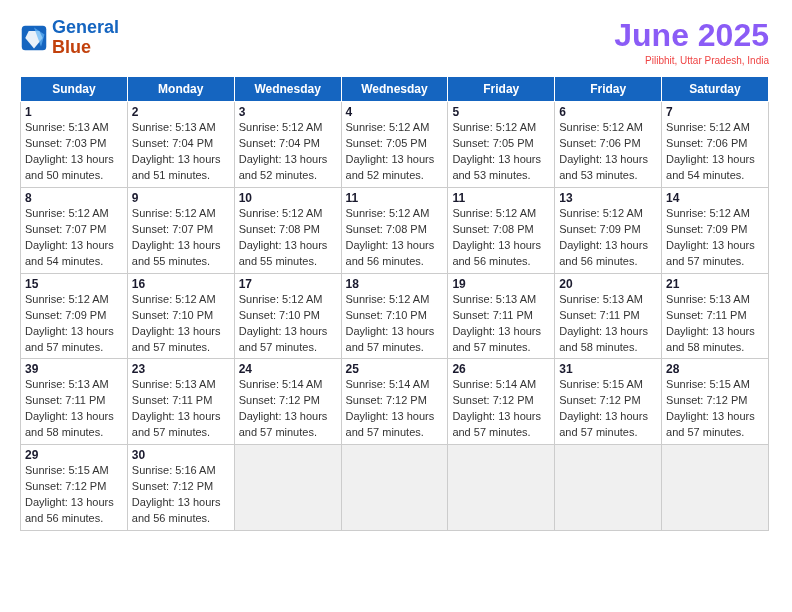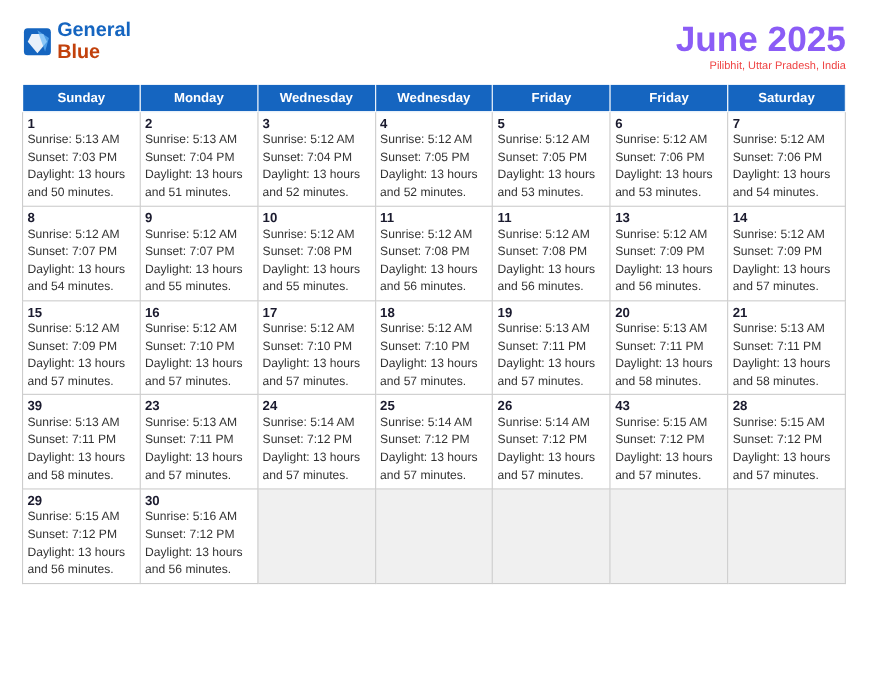--- a/index.html
+++ b/index.html
@@ -154,21 +154,21 @@
           <td><span class="day-num">19</span><span class="day-detail">Sunrise: 5:13 AM<br>Sunset: 7:11 PM<br>Daylight: 13 hours and 57 minutes.</span></td>
           <td><span class="day-num">20</span><span class="day-detail">Sunrise: 5:13 AM<br>Sunset: 7:11 PM<br>Daylight: 13 hours and 58 minutes.</span></td>
           <td><span class="day-num">21</span><span class="day-detail">Sunrise: 5:13 AM<br>Sunset: 7:11 PM<br>Daylight: 13 hours and 58 minutes.</span></td>
         </tr>
         <tr>
           <td><span class="day-num">39</span><span class="day-detail">Sunrise: 5:13 AM<br>Sunset: 7:11 PM<br>Daylight: 13 hours and 58 minutes.</span></td>
           <td><span class="day-num">23</span><span class="day-detail">Sunrise: 5:13 AM<br>Sunset: 7:11 PM<br>Daylight: 13 hours and 57 minutes.</span></td>
           <td><span class="day-num">24</span><span class="day-detail">Sunrise: 5:14 AM<br>Sunset: 7:12 PM<br>Daylight: 13 hours and 57 minutes.</span></td>
           <td><span class="day-num">25</span><span class="day-detail">Sunrise: 5:14 AM<br>Sunset: 7:12 PM<br>Daylight: 13 hours and 57 minutes.</span></td>
           <td><span class="day-num">26</span><span class="day-detail">Sunrise: 5:14 AM<br>Sunset: 7:12 PM<br>Daylight: 13 hours and 57 minutes.</span></td>
-          <td><span class="day-num">43</span><span class="day-detail">Sunrise: 5:15 AM<br>Sunset: 7:12 PM<br>Daylight: 13 hours and 57 minutes.</span></td>
+          <td><span class="day-num">31</span><span class="day-detail">Sunrise: 5:15 AM<br>Sunset: 7:12 PM<br>Daylight: 13 hours and 57 minutes.</span></td>
           <td><span class="day-num">28</span><span class="day-detail">Sunrise: 5:15 AM<br>Sunset: 7:12 PM<br>Daylight: 13 hours and 57 minutes.</span></td>
         </tr>
         <tr>
           <td><span class="day-num">29</span><span class="day-detail">Sunrise: 5:15 AM<br>Sunset: 7:12 PM<br>Daylight: 13 hours and 56 minutes.</span></td>
           <td><span class="day-num">30</span><span class="day-detail">Sunrise: 5:16 AM<br>Sunset: 7:12 PM<br>Daylight: 13 hours and 56 minutes.</span></td>
           <td class="empty"></td>
           <td class="empty"></td>
           <td class="empty"></td>
           <td class="empty"></td>
           <td class="empty"></td>

